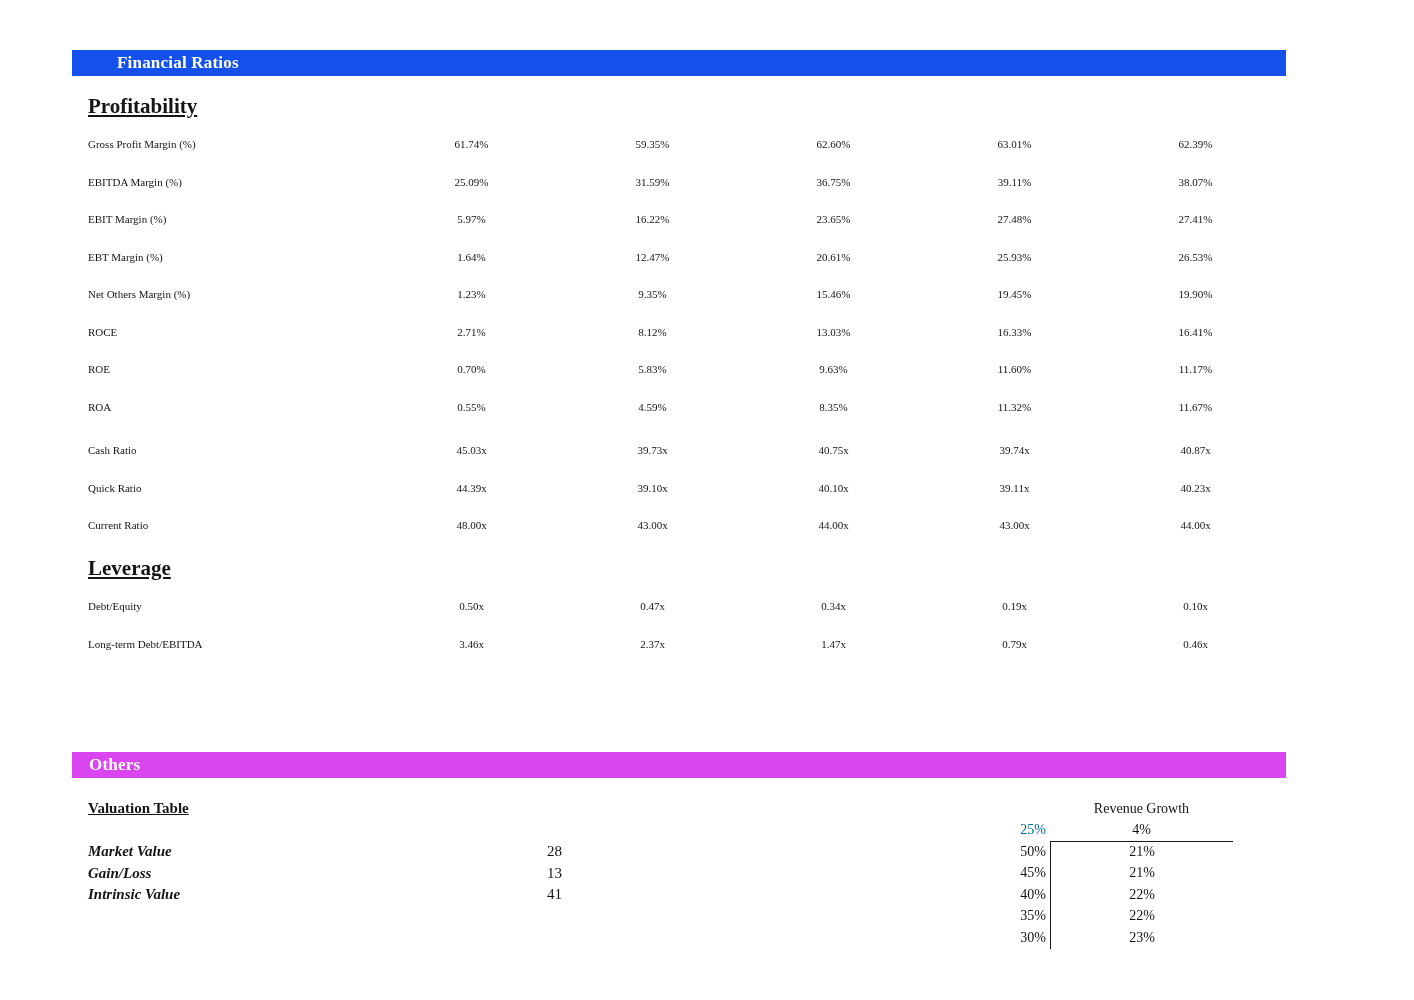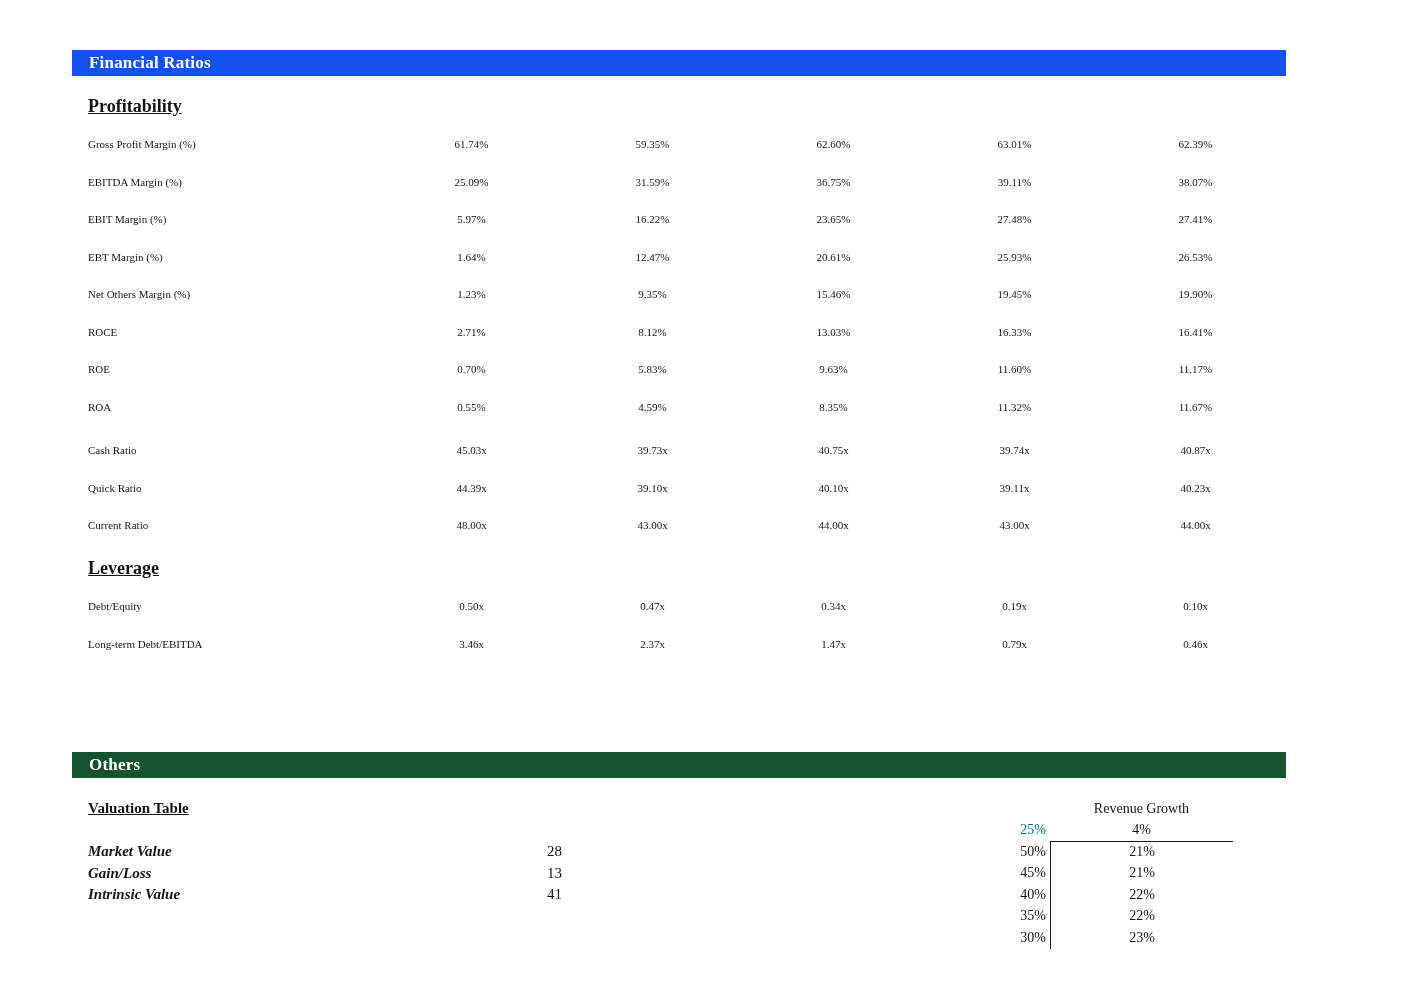--- a/index.html
+++ b/index.html
@@ -10,36 +10,36 @@
     font-family: "Liberation Serif", serif;
     color: #141414;
     overflow: hidden;
   }
 
   
   .bar {
     position: absolute; left: 72px; width: 1214px; height: 26px;
     background: #1451ec;
   }
-  #bar1 { top: 50px; }
+  #bar1 { top: 50px; padding-left: 28px; }
   #bar2 { top: 752px; }
   .bar-title {
     display: block;
     color: #ffffff; font-weight: 700; font-size: 17px;
     line-height: 26px; padding-left: 17px;
     letter-spacing: 0.2px;
   }
 
   
   #ratios { position: absolute; left: 72px; top: 88px; width: 1214px; }
   #ratios .group:nth-child(n+2) { margin-top: 6px; }
   .group-heading {
     height: 37.5px; display: flex; align-items: center;
     padding-left: 16px;
-    font-weight: 700; font-size: 18px; text-decoration: underline;
+    font-weight: 700; font-size: 21px; text-decoration: underline;
   }
   .rrow {
     display: grid; grid-template-columns: 309px repeat(5, 181px);
     height: 37.5px; align-items: center; font-size: 11px;
   }
   .rrow .label { padding-left: 16px; }
   .rrow .val   { text-align: center; }
 
   
   #vt-heading {
@@ -185,21 +185,21 @@
           <div class="label">Long-term Debt/EBITDA</div>
           <div class="val">3.46x</div>
           <div class="val">2.37x</div>
           <div class="val">1.47x</div>
           <div class="val">0.79x</div>
           <div class="val">0.46x</div>
         </div>
       </div>
     </div>
 
-  <header id="bar2" class="bar" style="background: #14532d;">
+  <header id="bar2" class="bar" style="background: #d946ef;">
     <span class="bar-title">Others</span>
   </header>
 
   <div id="vt-heading">Valuation Table</div>
 
   <div id="summary">
       <div class="srow">
         <div class="label">Market Value</div>
         <div class="val">28</div>
       </div>

